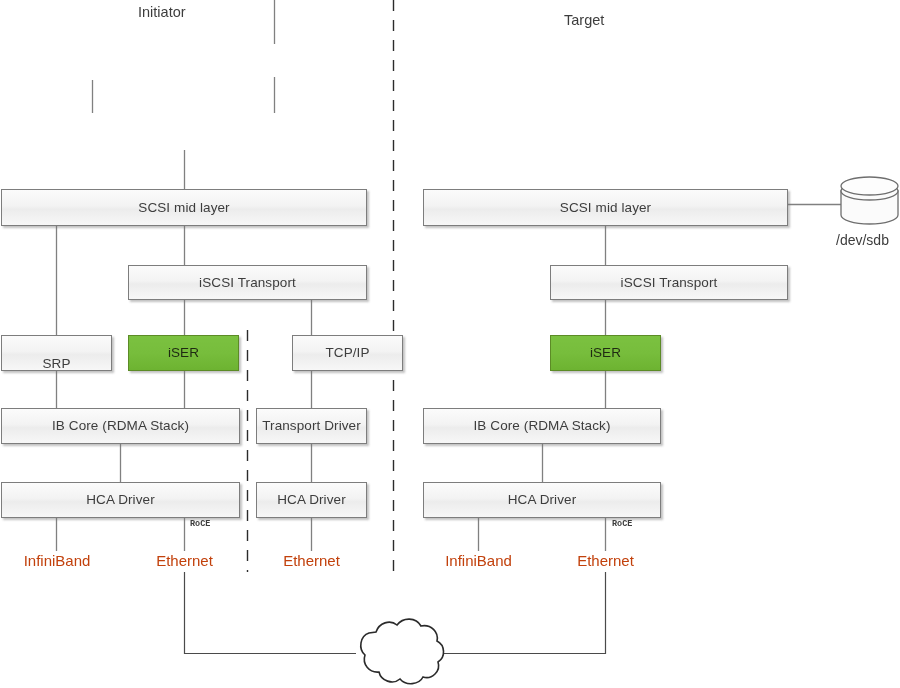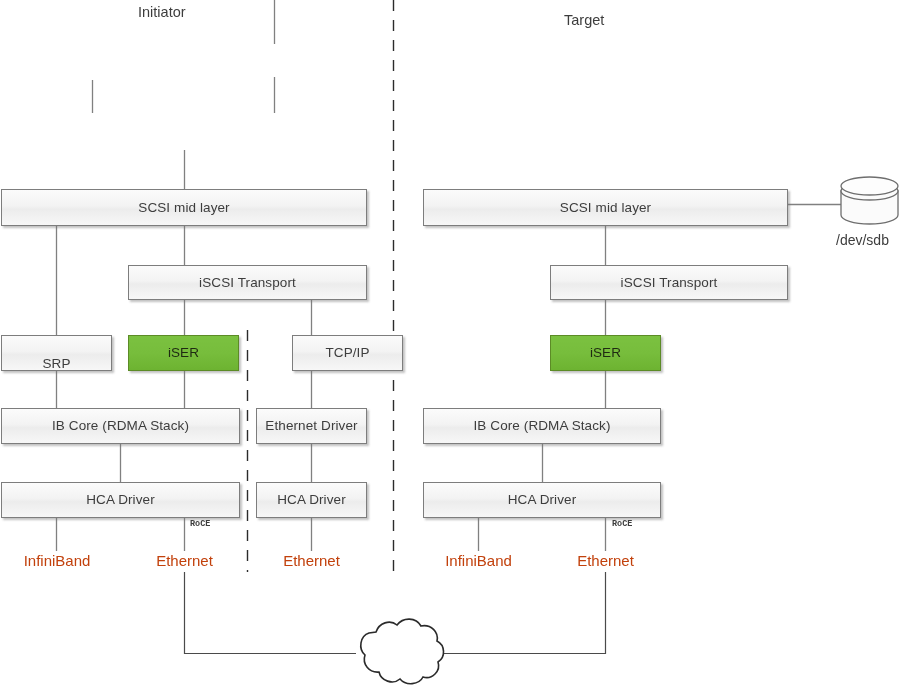--- a/index.html
+++ b/index.html
@@ -156,21 +156,21 @@
   <div class="node green" style="left:128px;top:335px;width:111px;height:36px;">
       <span>iSER</span>
     </div>
   <div class="node" style="left:256px;top:335px;width:111px;height:36px;margin-left:36px;">
       <span>TCP/IP</span>
     </div>
   <div class="node" style="left:1px;top:408px;width:239px;height:36px;">
       <span>IB Core (RDMA Stack)</span>
     </div>
   <div class="node" style="left:256px;top:408px;width:111px;height:36px;">
-      <span>Ethernet Driver</span>
+      <span>Transport Driver</span>
     </div>
   <div class="node" style="left:1px;top:482px;width:239px;height:36px;">
       <span>HCA Driver</span>
     </div>
   <div class="node" style="left:256px;top:482px;width:111px;height:36px;">
       <span>HCA Driver</span>
     </div>
 
   <div class="node" style="left:423px;top:189px;width:365px;height:37px;">
       <span>SCSI mid layer</span>

